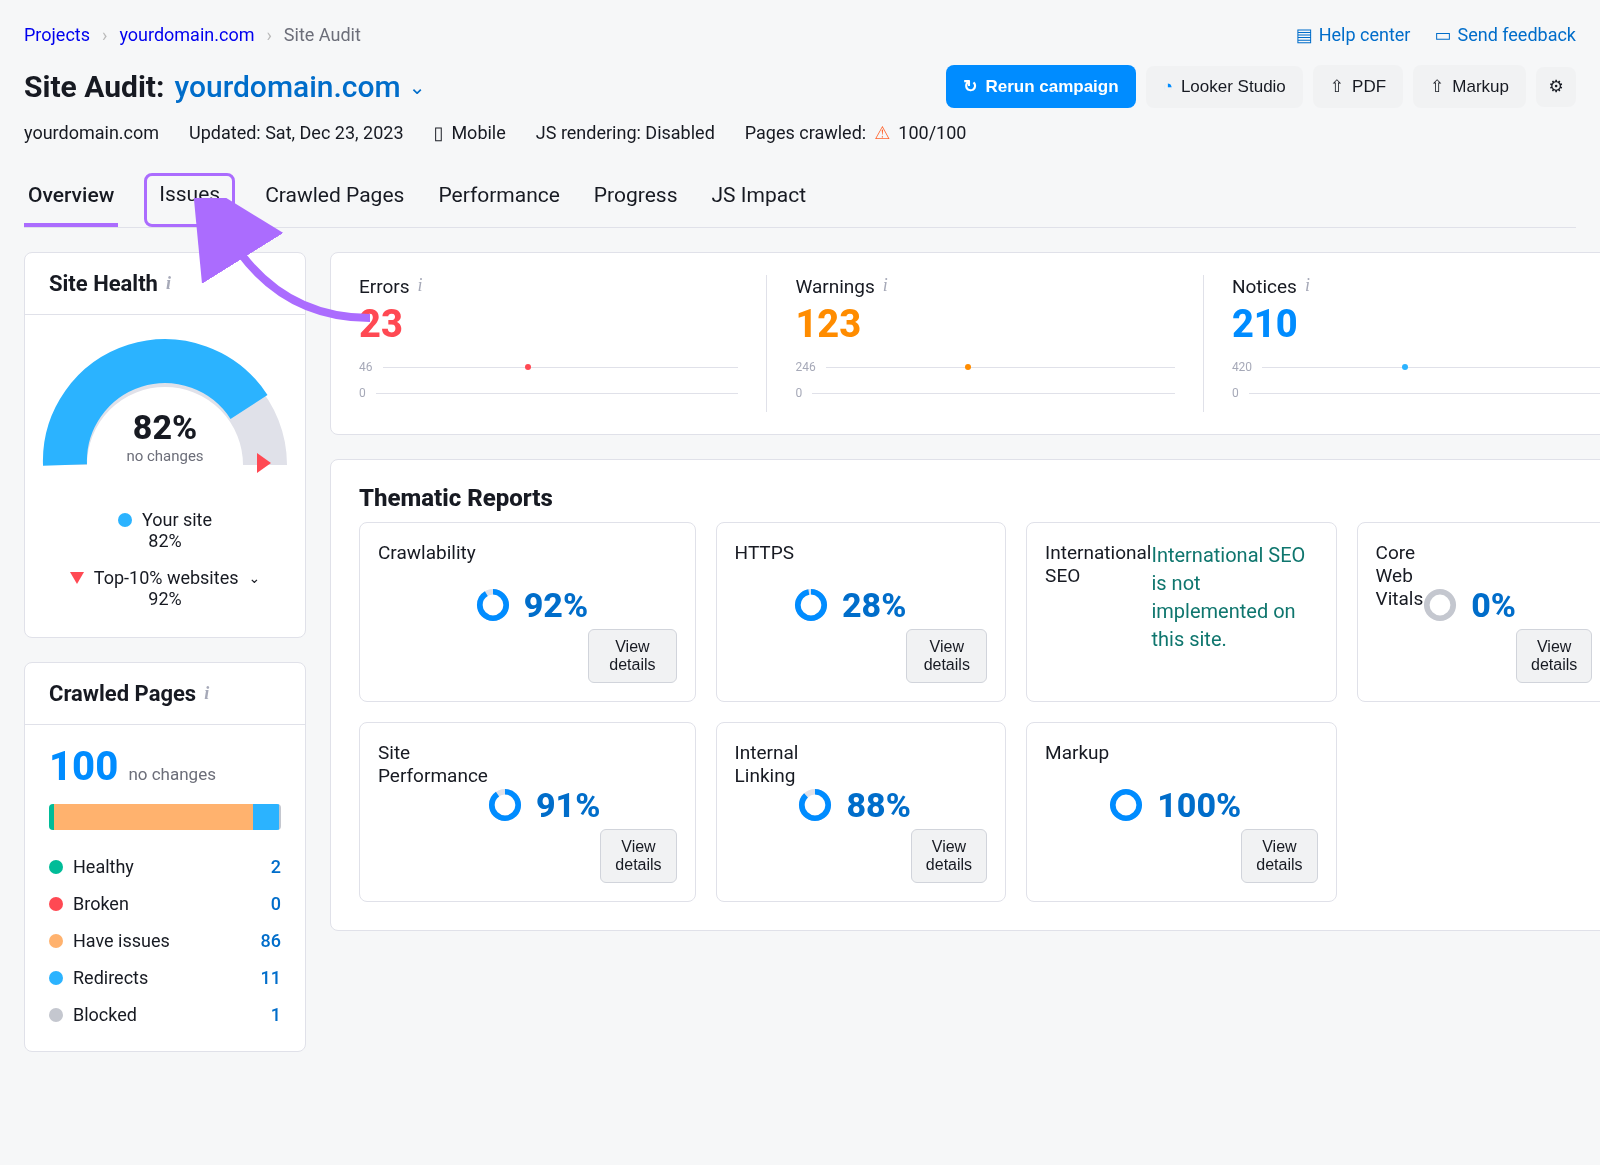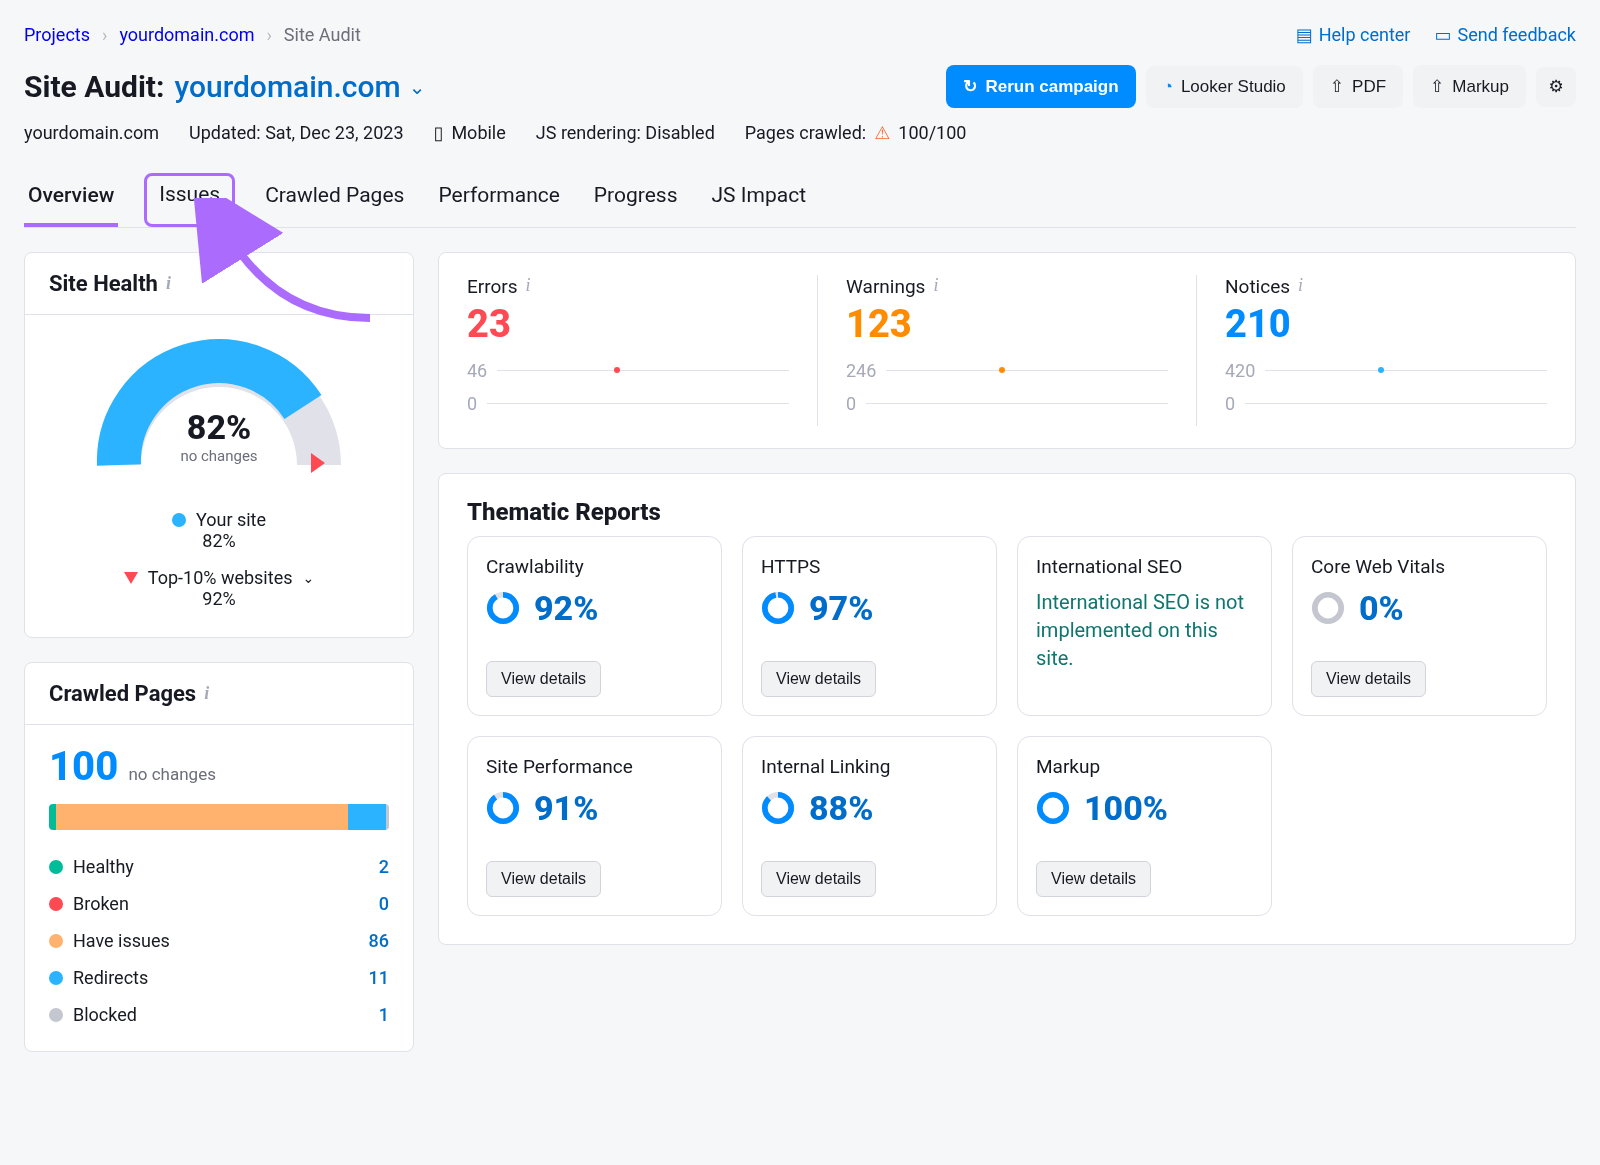--- a/index.html
+++ b/index.html
@@ -45,26 +45,26 @@
 .tri { display: inline-block; width: 0; height: 0; border-left: 7px solid transparent; border-right: 7px solid transparent; border-top: 12px solid #ff4953; }
 .metrics-row { display: flex; background: #fff; border: 1px solid #e0e1e9; border-radius: 8px; padding: 22px 0; }
 .metric { flex: 1; padding: 0 28px; border-right: 1px solid #e0e1e9; }
 .metric:last-child { border-right: none; }
 .metric .label { color: #171a22; font-size: 19px; display: flex; gap: 8px; align-items: flex-start; margin-bottom: 4px; }
 .metric .value { font-size: 38px; font-weight: 800; }
 .metric.err .value { color: #ff4953; }
 .metric.warn .value { color: #ff8c00; }
 .metric.note .value { color: #008cff; }
 .mini-chart { margin-top: 14px; }
-.mini-chart .axis-row { display: flex; align-items: center; gap: 10px; font-size: 18px; color: #a6a9b8; margin-bottom: 12px; text-align: center; }
+.mini-chart .axis-row { display: flex; align-items: center; gap: 10px; font-size: 12px; color: #a6a9b8; margin-bottom: 12px; text-align: center; }
 .mini-chart .line { flex: 1; height: 1px; background: #e0e1e9; position: relative; }
 .mini-chart .line .pt { position: absolute; width: 6px; height: 6px; border-radius: 50%; top: -3px; left: 40%; }
 .thematic-title { font-size: 24px; font-weight: 800; padding: 24px 28px 10px; }
 .thematic-grid { display: grid; grid-template-columns: repeat(4, 1fr); gap: 20px; padding: 0 28px 28px; }
-.thematic-card { border: 1px solid #e0e1e9; border-radius: 13px; padding: 18px; min-height: 180px; display: flex; flex-direction: column; }
+.thematic-card { border: 1px solid #e0e1e9; border-radius: 8px; padding: 18px; min-height: 180px; display: flex; flex-direction: row; }
 .thematic-card .tc-title { font-size: 19px; margin-bottom: 10px; }
 .thematic-card .tc-value-row { display: flex; align-items: center; gap: 14px; margin-bottom: 14px; }
 .thematic-card .tc-value { font-size: 34px; font-weight: 800; color: #006dca; }
 .thematic-card .tc-note { font-size: 20px; color: #0f766e; line-height: 1.4; }
 .thematic-card .view-btn { align-self: flex-start; background: #f1f2f3; border: 1px solid #d1d4db; border-radius: 6px; padding: 8px 14px; font-size: 16px; cursor: pointer; margin-top: auto; color: #171a22; }
 .crawled-num { font-size: 40px; font-weight: 800; color: #008cff; display: inline; }
 .crawled-sub { font-size: 17px; color: #6c6e79; margin-left: 6px; }
 .stack-bar { display: flex; height: 26px; border-radius: 4px; overflow: hidden; margin-top: 14px; margin-bottom: 18px; }
 .stack-bar span { display: block; height: 100%; }
 .cp-list { }
@@ -330,21 +330,21 @@
             </div>
           <button class="view-btn">View details</button>
         </div>
         <div class="thematic-card">
           <div class="tc-title">HTTPS</div>
           <div class="tc-value-row">
               <svg class="donut" viewBox="0 0 36 36">
                 <circle cx="18" cy="18" r="14" stroke="#e0e1e9" stroke-width="6" fill="none"></circle>
                 <circle cx="18" cy="18" r="14" stroke="#008cff" stroke-width="6" fill="none" stroke-dasharray="85 3" transform="rotate(-90 18 18)"></circle>
               </svg>
-              <span class="tc-value">97%</span>
+              <span class="tc-value">28%</span>
             </div>
           <button class="view-btn">View details</button>
         </div>
         <div class="thematic-card">
           <div class="tc-title">International SEO</div>
           <div class="tc-note">International SEO is not implemented on this site.</div>
         </div>
         <div class="thematic-card">
           <div class="tc-title">Core Web Vitals</div>
           <div class="tc-value-row">

